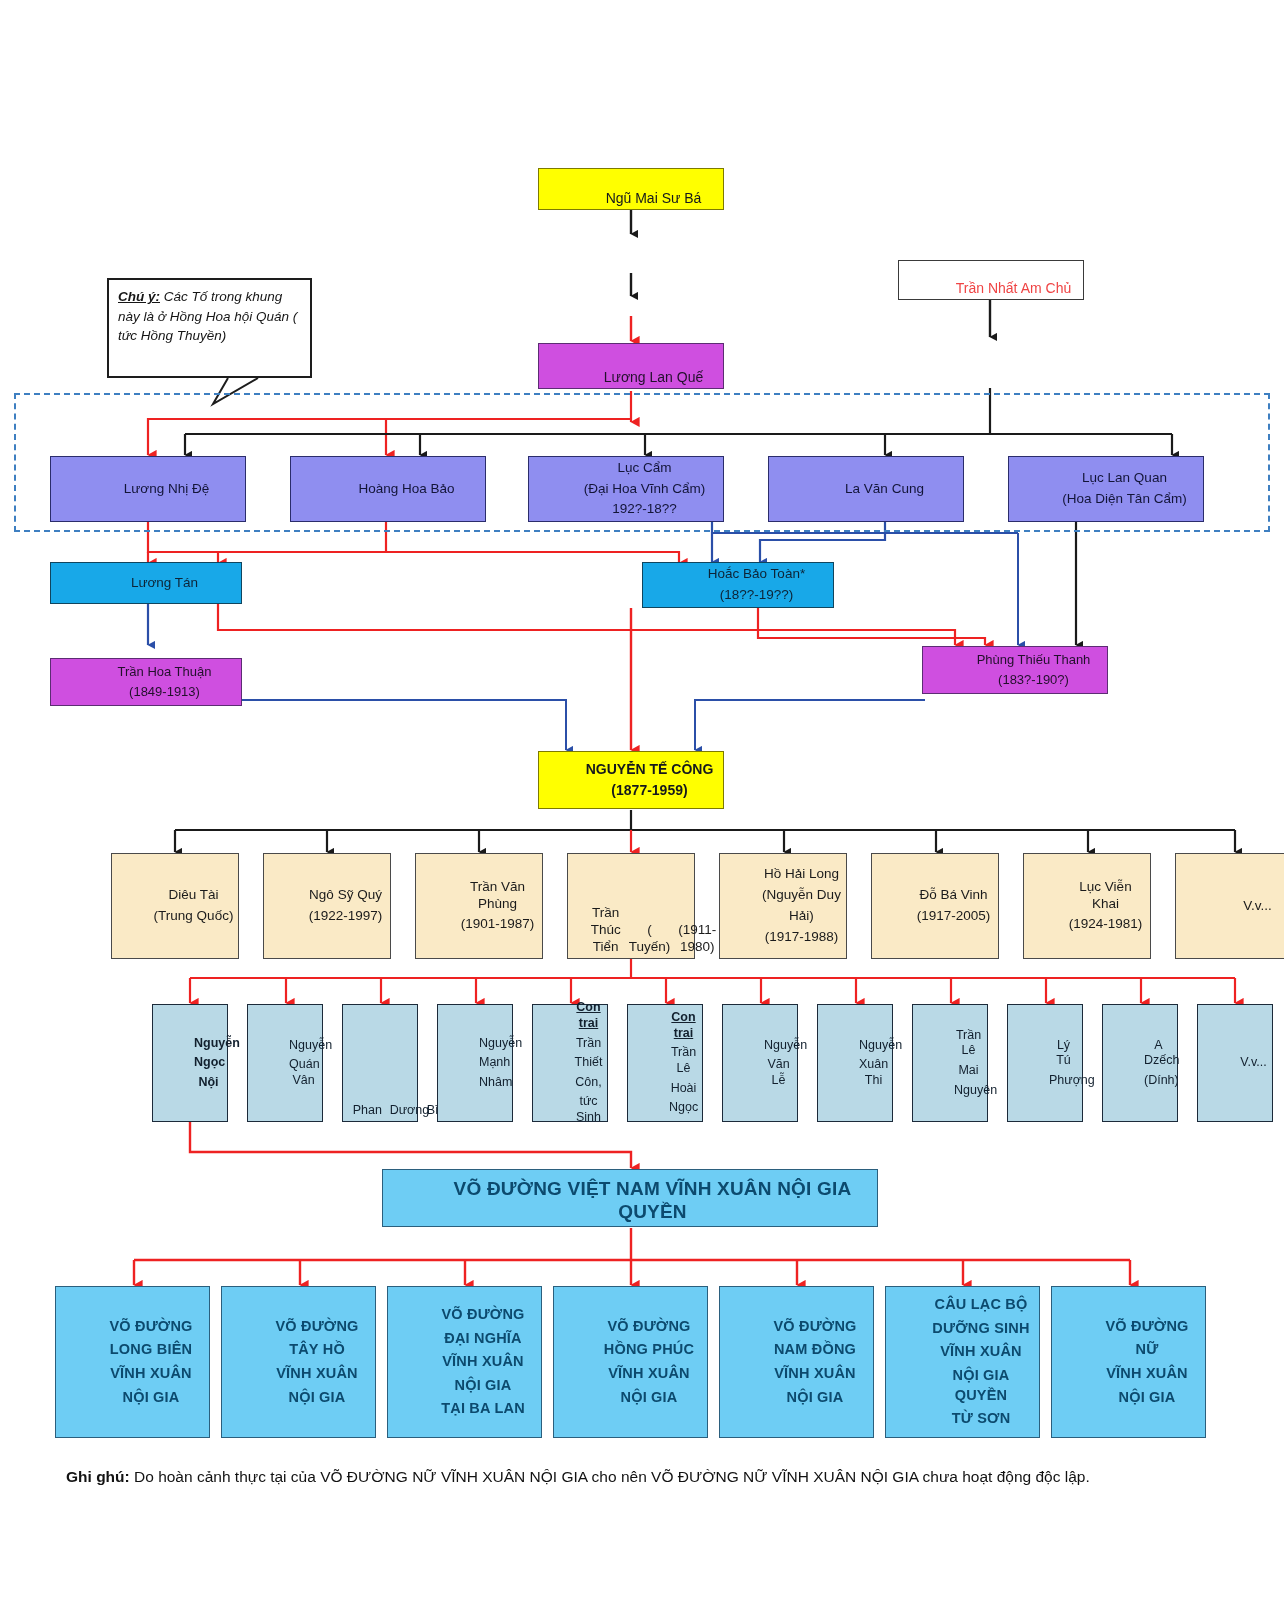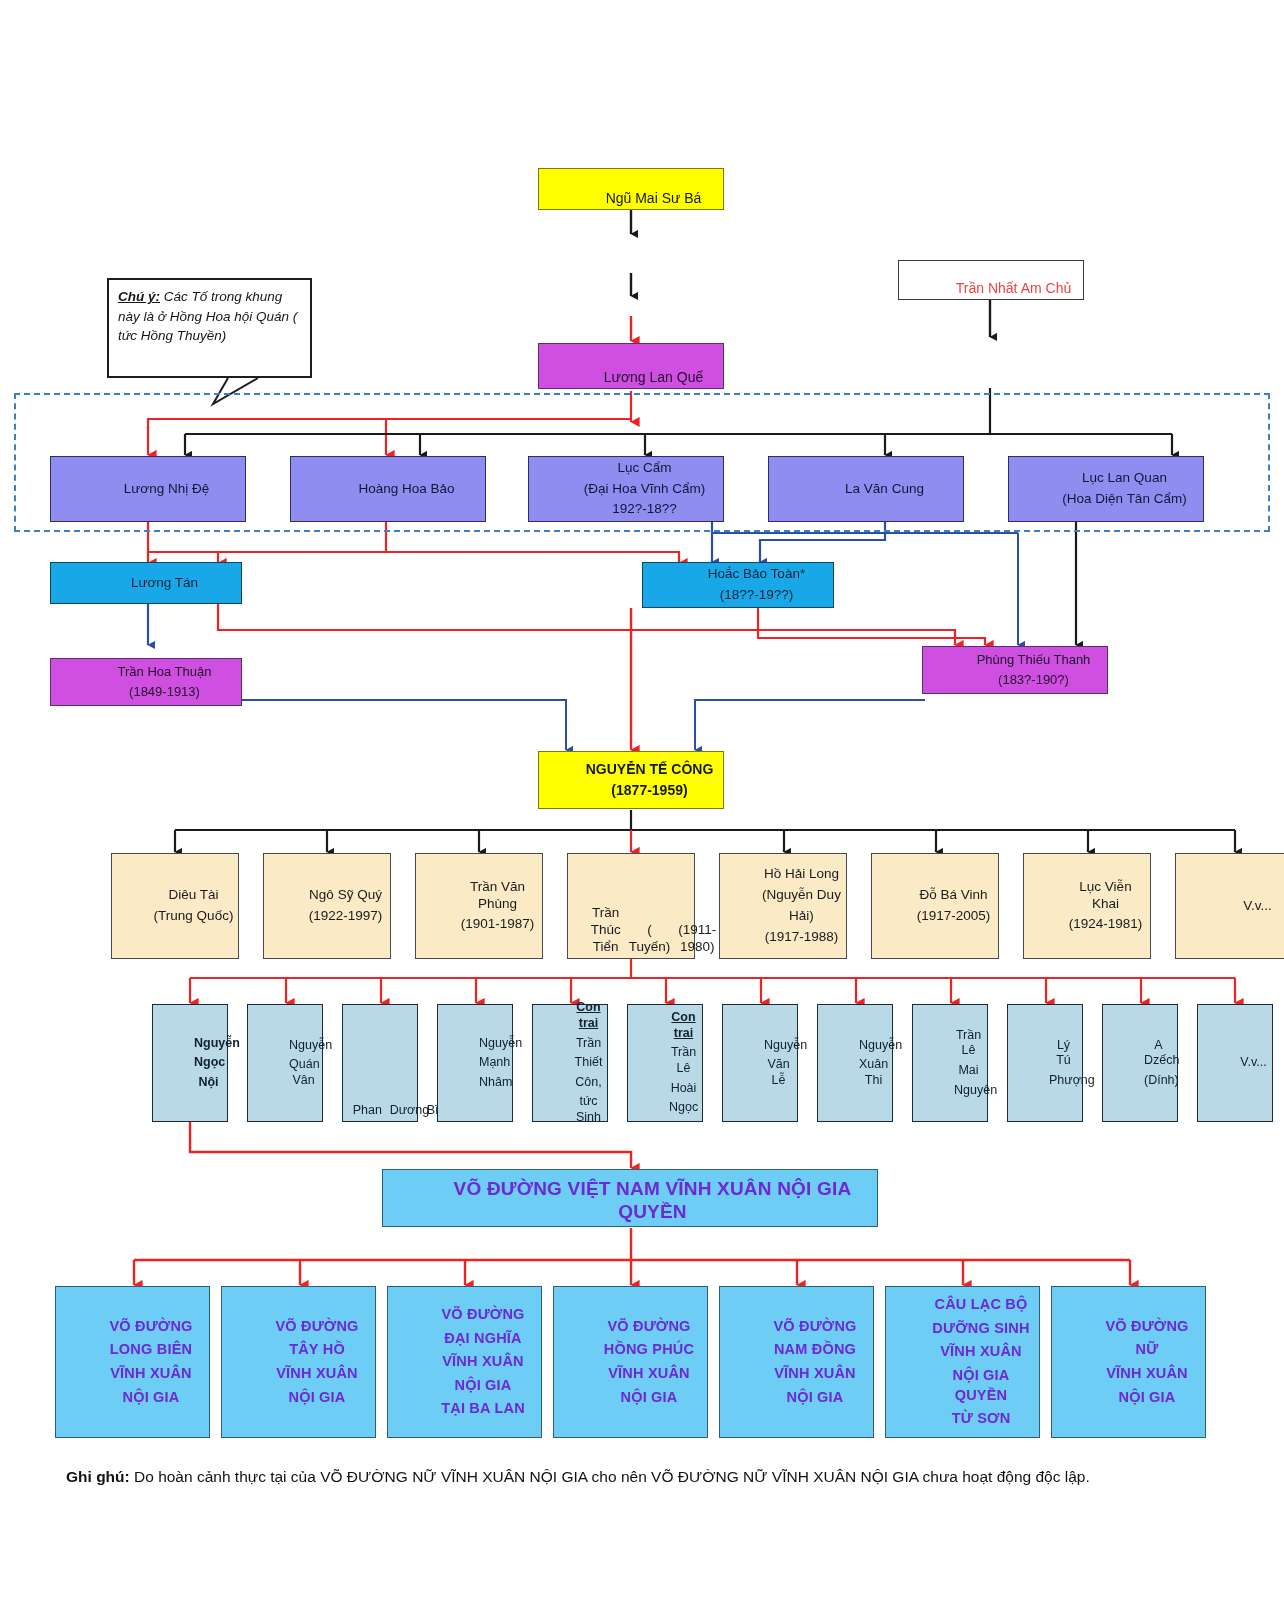--- a/index.html
+++ b/index.html
@@ -23,21 +23,21 @@
 
   
   .n-yellow{background:#ffff00;border-color:#7d7a00;color:#15181d;font-size:14px;}
   .n-cyan  {background:#45f2f2;border-color:#2a7f85;color:#12303a;font-size:14px;}
   .n-magenta{background:#cf4fe0;border-color:#5c2d73;color:#23102c;font-size:14px;}
   .n-white {background:#ffffff;border-color:#3a3a3a;color:#ef4444;font-size:14px;}
   .n-periwinkle{background:#8f8ef0;border-color:#2b2d6b;color:#131538;font-size:13.5px;}
   .n-blue  {background:#18a8e8;border-color:#10455e;color:#0d2437;font-size:13.5px;}
   .n-beige {background:#faeac6;border-color:#4a4a4a;color:#1b1b1b;font-size:13.5px;}
   .n-steel {background:#b9d9e6;border-color:#1c2a3a;color:#12202e;font-size:12.5px;}
-  .n-sky   {background:#6ecdf4;border-color:#2b5f7d;color:#6d28d9;}
+  .n-sky   {background:#6ecdf4;border-color:#2b5f7d;color:#0c4a6e;}
 
   .bold{font-weight:bold;}
   .u{text-decoration:underline;}
 
   
   .master{
     font-weight:bold;font-size:19px;letter-spacing:0.2px;
     font-family:"Liberation Sans", sans-serif;
   }
   .school{

